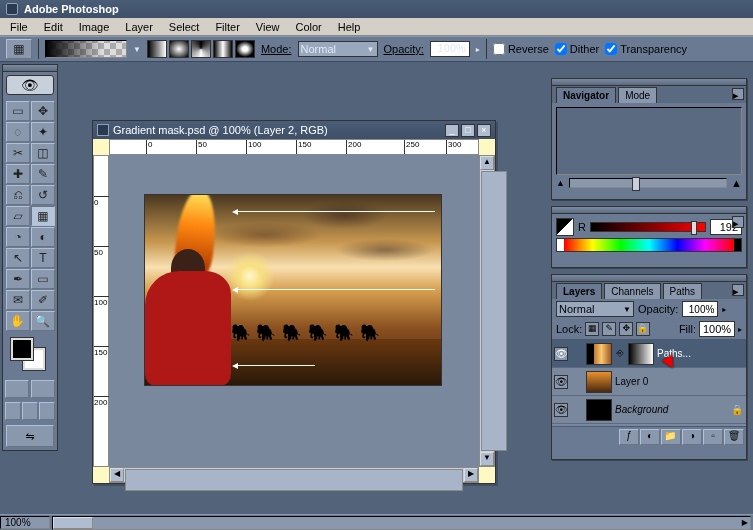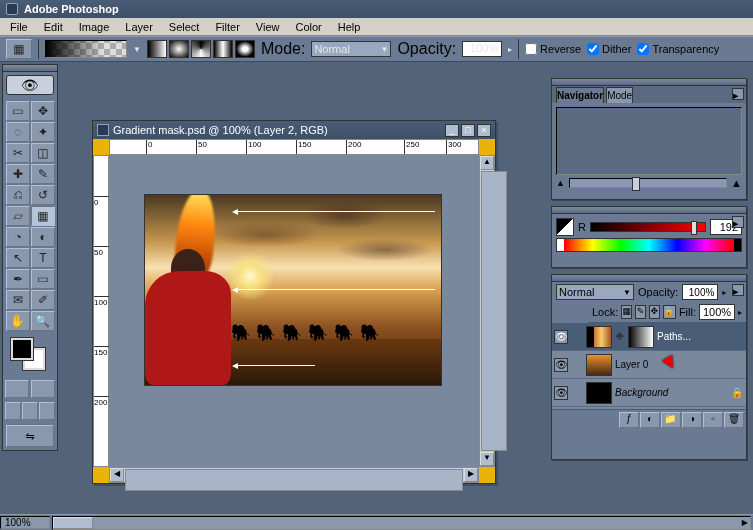--- a/index.html
+++ b/index.html
@@ -12,21 +12,21 @@
 
 .menubar { height: 18px; background: #d4d0c8; border-bottom: 1px solid #888; display: flex; align-items: center; padding: 0 2px; }
 .menubar span { padding: 2px 8px; cursor: default; }
 
 
 .optionsbar { height: 26px; background: #6a7a92; border-top: 1px solid #8898b0; border-bottom: 1px solid #3a4a60; display: flex; align-items: center; padding: 2px 6px; gap: 6px; color: #e0e8f0; }
 .optionsbar .grad-sample { width: 82px; height: 18px; background: repeating-conic-gradient(#aaa 0% 25%, #ddd 0% 50%) 50% / 12px 12px; border: 1px inset #333; }
 .optionsbar .grad-sample.inner { background: linear-gradient(90deg, #000, rgba(0,0,0,0) 70%), repeating-conic-gradient(#aaa 0% 25%, #ddd 0% 50%) 50% / 12px 12px; }
 .grad-type { display: flex; gap: 2px; }
 .grad-type div { width: 20px; height: 18px; background: #8a98ae; border: 1px solid #333; }
-.label { font-size: 16px; color: #000; }
+.label { font-size: 11px; color: #000; text-decoration: underline; }
 .mode-select { background: #9aa8be; border: 1px solid #333; width: 80px; height: 16px; font-size: 11px; padding: 0 2px; display: inline-flex; align-items: center; justify-content: space-between; }
 .opacity-input { background: #fff; border: 1px solid #333; width: 40px; height: 16px; text-align: right; padding: 0 3px; }
 .chk { display: flex; align-items: center; gap: 3px; color: #000; }
 .chk input { width: 12px; height: 12px; }
 
 
 .toolbox { position: absolute; left: 2px; top: 64px; width: 56px; background: #6a7a92; border: 1px solid #333; }
 .toolbox .handle { height: 7px; background: linear-gradient(#7a8aa0, #5a6a80); border-bottom: 1px solid #333; }
 .tool-header { height: 20px; margin: 3px; background: #c8d0dc; border: 1px solid #333; border-radius: 3px; display: flex; align-items: center; justify-content: center; font-size: 14px; }
 .tool-grid { display: grid; grid-template-columns: 1fr 1fr; gap: 1px; padding: 3px; }
@@ -36,21 +36,21 @@
 .swatch-pair { position: relative; height: 36px; }
 .fg-swatch { position: absolute; top: 0; left: 4px; width: 22px; height: 22px; background: #000; border: 2px solid #ddd; outline: 1px solid #333; }
 .bg-swatch { position: absolute; top: 10px; left: 16px; width: 22px; height: 22px; background: #fff; border: 2px solid #ddd; outline: 1px solid #333; }
 .quickmask { display: flex; gap: 2px; padding: 2px; }
 .quickmask div { flex: 1; height: 18px; background: #8a98ae; border: 1px outset #b0c0d6; }
 .screenmode { display: flex; gap: 1px; padding: 2px; }
 .screenmode div { flex: 1; height: 18px; background: #8a98ae; border: 1px outset #b0c0d6; }
 .jumpto { height: 22px; margin: 3px; background: #8a98ae; border: 1px outset #b0c0d6; display:flex; align-items:center; justify-content:center; }
 
 
-.docwin { position: absolute; left: 92px; top: 120px; width: 404px; height: 364px; background: #eab308; border: 1px solid #333; box-shadow: 2px 2px 0 rgba(0,0,0,.2); }
+.docwin { position: absolute; left: 92px; top: 120px; width: 404px; height: 364px; background: #fef9c3; border: 1px solid #333; box-shadow: 2px 2px 0 rgba(0,0,0,.2); }
 .docwin .dtitle { height: 18px; background: linear-gradient(#4a5d76, #3e5068); color: #fff; display: flex; align-items: center; padding: 0 4px; gap: 4px; font-size: 11px; }
 .dtitle .dicon { width: 12px; height: 12px; background: #2a3a50; border: 1px solid #8fa0b8; }
 .winbtns { margin-left: auto; display: flex; gap: 2px; }
 .winbtns div { width: 14px; height: 13px; background: #b0bcd0; border: 1px solid #333; font-size: 9px; text-align: center; line-height: 11px; }
 .ruler-h { position: absolute; top: 18px; left: 16px; right: 16px; height: 16px; background: #fff; border: 1px solid #888; font-size: 8px; overflow: hidden; }
 .ruler-h .tick { position: absolute; top: 0; border-left: 1px solid #333; height: 16px; font-size: 8px; padding-left: 1px; }
 .ruler-v { position: absolute; top: 34px; left: 0; width: 16px; bottom: 16px; background: #fff; border: 1px solid #888; }
 .ruler-v .tick { position: absolute; left: 0; border-top: 1px solid #333; width: 16px; font-size: 8px; padding-top: 1px; }
 .canvas-wrap { position: absolute; top: 34px; left: 16px; right: 16px; bottom: 16px; background: #7a889e; overflow: hidden; }
 .canvas { position: absolute; top: 40px; left: 36px; width: 296px; height: 190px; background: linear-gradient(180deg, #4a3820 0%, #c89850 25%, #f8e0b0 38%, #d8a050 50%, #8a5020 70%, #3a2010 100%); box-shadow: 0 0 0 1px #333; overflow: hidden; }
@@ -70,41 +70,41 @@
 .scroll-h { position: absolute; bottom: 0; left: 16px; right: 16px; height: 16px; background: #c8d0dc; border: 1px solid #888; display: flex; }
 .scroll-h .arrow-btn, .scroll-v .arrow-btn { width: 14px; height: 14px; background: #b0bcd0; border: 1px outset #ddd; font-size: 8px; text-align: center; }
 .scroll-h .thumb { flex: 1; background: #a8b4c8; margin: 1px; border: 1px solid #888; }
 .scroll-v { position: absolute; top: 34px; right: 0; width: 16px; bottom: 16px; background: #c8d0dc; border: 1px solid #888; display: flex; flex-direction: column; }
 .scroll-v .thumb { flex: 1; background: #a8b4c8; margin: 1px; border: 1px solid #888; }
 
 
 .panel { position: absolute; right: 6px; background: #6a7a92; border: 1px solid #333; box-shadow: 1px 1px 0 rgba(0,0,0,.3); }
 .panel .phandle { height: 7px; background: linear-gradient(#7a8aa0, #5a6a80); border-bottom: 1px solid #333; }
 .tabs { display: flex; background: #5a6a80; height: 17px; align-items: flex-end; padding-left: 4px; gap: 2px; }
-.tab { background: #8a98ae; padding: 2px 0; border: 1px solid #333; border-bottom: none; color: #000; font-size: 10px; }
+.tab { background: #8a98ae; padding: 2px 6px; border: 1px solid #333; border-bottom: none; color: #000; font-size: 10px; }
 .tab.active { background: #6a7a92; font-weight: bold; }
 .panel .menu-btn { position: absolute; top: 9px; right: 2px; width: 12px; height: 12px; background: #8a98ae; border: 1px solid #333; }
 .panel-body { padding: 4px; color: #000; }
 
 #nav-panel { top: 78px; width: 196px; height: 122px; }
 #nav-panel .viewport { height: 68px; border: 1px inset #333; background: #5a6a80; margin-bottom: 2px; }
 #nav-panel .zoomrow { display: flex; align-items: center; gap: 4px; }
 #nav-panel .zoom-slider { flex: 1; height: 10px; background: #8a98ae; border: 1px inset #333; position: relative; }
 #nav-panel .zoom-slider div { position: absolute; left: 40%; top: -2px; width: 8px; height: 14px; background: #c8d0dc; border: 1px solid #333; }
 
 #color-panel { top: 206px; width: 196px; height: 62px; }
 #color-panel .slider-row { display: flex; align-items: center; gap: 4px; margin-bottom: 2px; }
 #color-panel .slider { flex: 1; height: 10px; background: linear-gradient(90deg, #000, #f00); border: 1px solid #333; position: relative; }
 #color-panel .slider div { position: absolute; right: 8px; top: -2px; width: 6px; height: 14px; background: #ddd; border: 1px solid #333; }
 #color-panel .spectrum { height: 14px; background: linear-gradient(90deg, #fff 0%, #fff 4%, #f00 4%, #ff0, #0f0, #0ff, #00f, #f0f, #f00 96%, #000 96%); border: 1px solid #333; }
 
 #layers-panel { top: 274px; width: 196px; height: 186px; }
 .layer-opts { display: flex; align-items: center; gap: 4px; padding: 2px 4px; }
 .layer-opts select, .layer-opts input { font-size: 10px; height: 16px; }
-.lockrow { display: flex; align-items: center; gap: 3px; padding: 2px 4px; border-bottom: 1px solid #4a5a70; font-size: 10px; color: #000; margin-left: 36px; }
+.lockrow { display: flex; align-items: center; gap: 3px; padding: 2px 4px; border-bottom: 1px solid #4a5a70; font-size: 10px; color: #000; }
 .lockrow .lockicon { width: 14px; height: 14px; background: #8a98ae; border: 1px solid #333; font-size: 9px; text-align: center; }
 .layer-list { background: #7a889e; height: 86px; overflow: hidden; }
 .layer-row { display: flex; align-items: center; height: 28px; border-bottom: 1px solid #5a6a80; padding: 1px 2px; gap: 3px; }
 .layer-row.active { background: #4a5d76; color: #fff; }
 .eye { width: 14px; height: 14px; background: #8a98ae; border: 1px solid #333; font-size: 10px; text-align: center; line-height: 12px; }
 .thumb { width: 26px; height: 22px; border: 1px solid #333; background: #888; }
 .thumb.sunset { background: linear-gradient(#e89030, #4a2810); }
 .thumb.person { background: linear-gradient(90deg, #000 0%, #000 30%, #c87830 30%, #f8c870 60%, #a05820 100%); }
 .thumb.mask { background: linear-gradient(90deg, #000 0%, #fff 100%); }
 .thumb.black { background: #000; }
@@ -306,20 +306,25 @@
           <div></div>
         </div>
       <input class="opacity-input" style="width: 32px;" value="192">
     </div>
     <div class="spectrum"></div>
   </div>
 </div>
 
 <div class="panel" id="layers-panel">
   <div class="phandle"></div>
+  <div class="tabs">
+    <div class="tab active">Layers</div>
+    <div class="tab">Channels</div>
+    <div class="tab">Paths</div>
+  </div>
   <div class="menu-btn">▸</div>
   <div class="layer-opts">
     <div class="mode-select" style="width:78px">
       <span>Normal</span>
         <span class="dropdown-arrow">▼
     </span>
       </div>
     <span>Opacity:</span>
     <input class="opacity-input" style="width: 36px;" value="100%">
     <span class="dropdown-arrow">▸</span>

